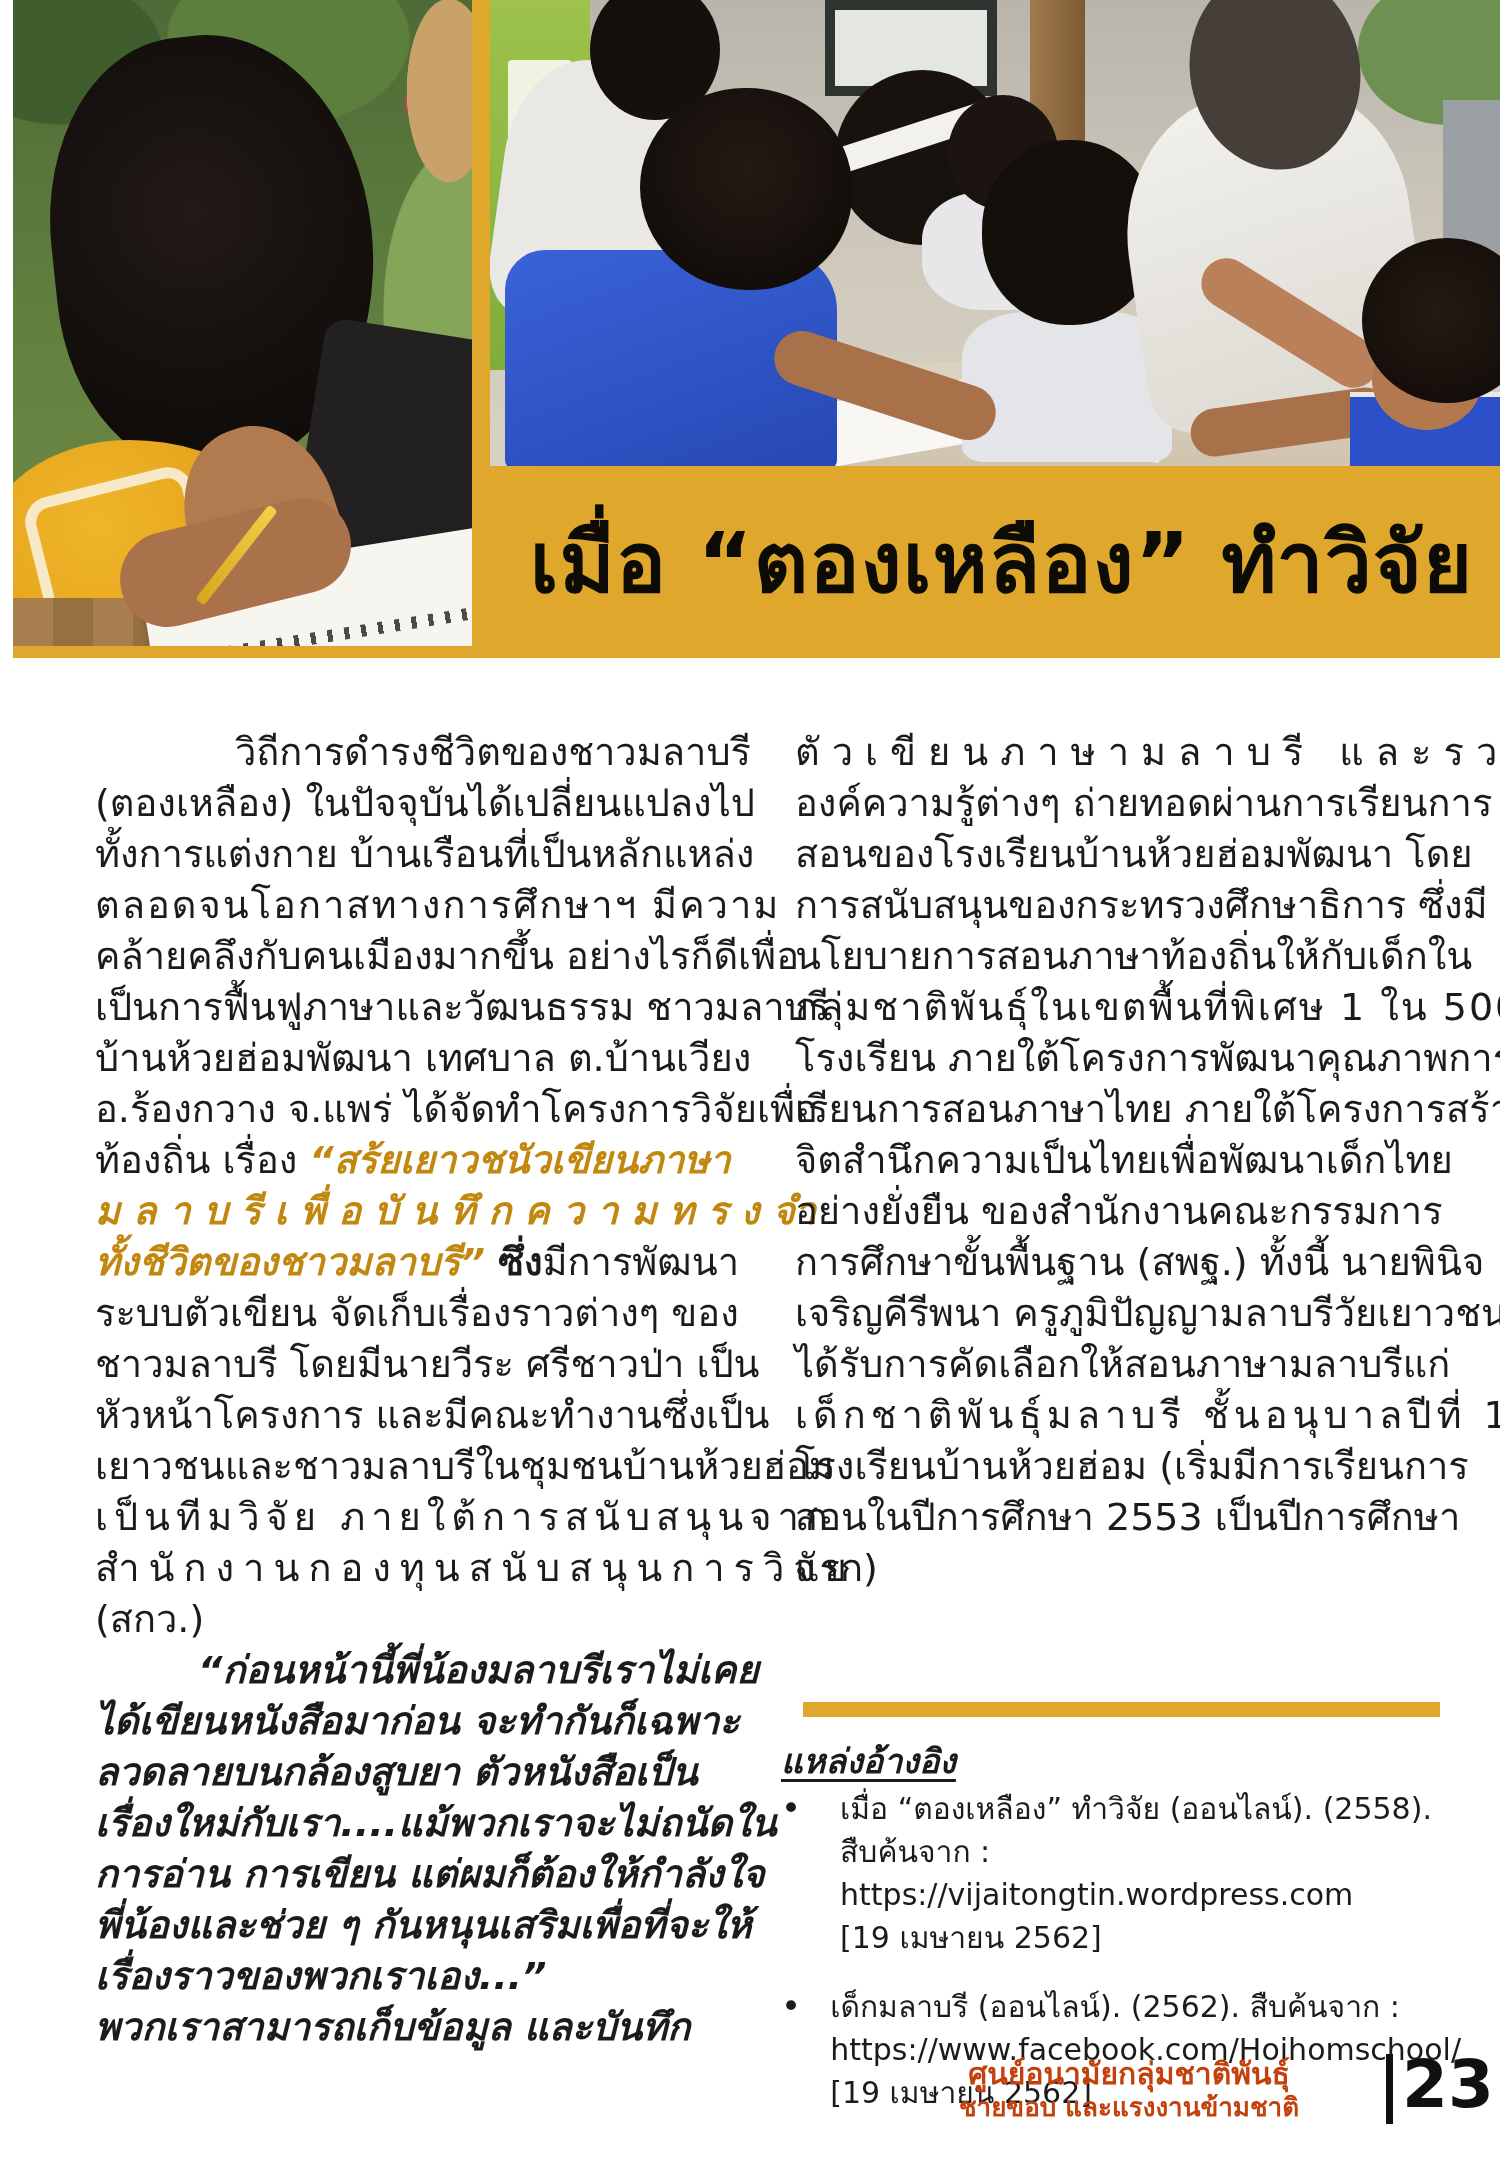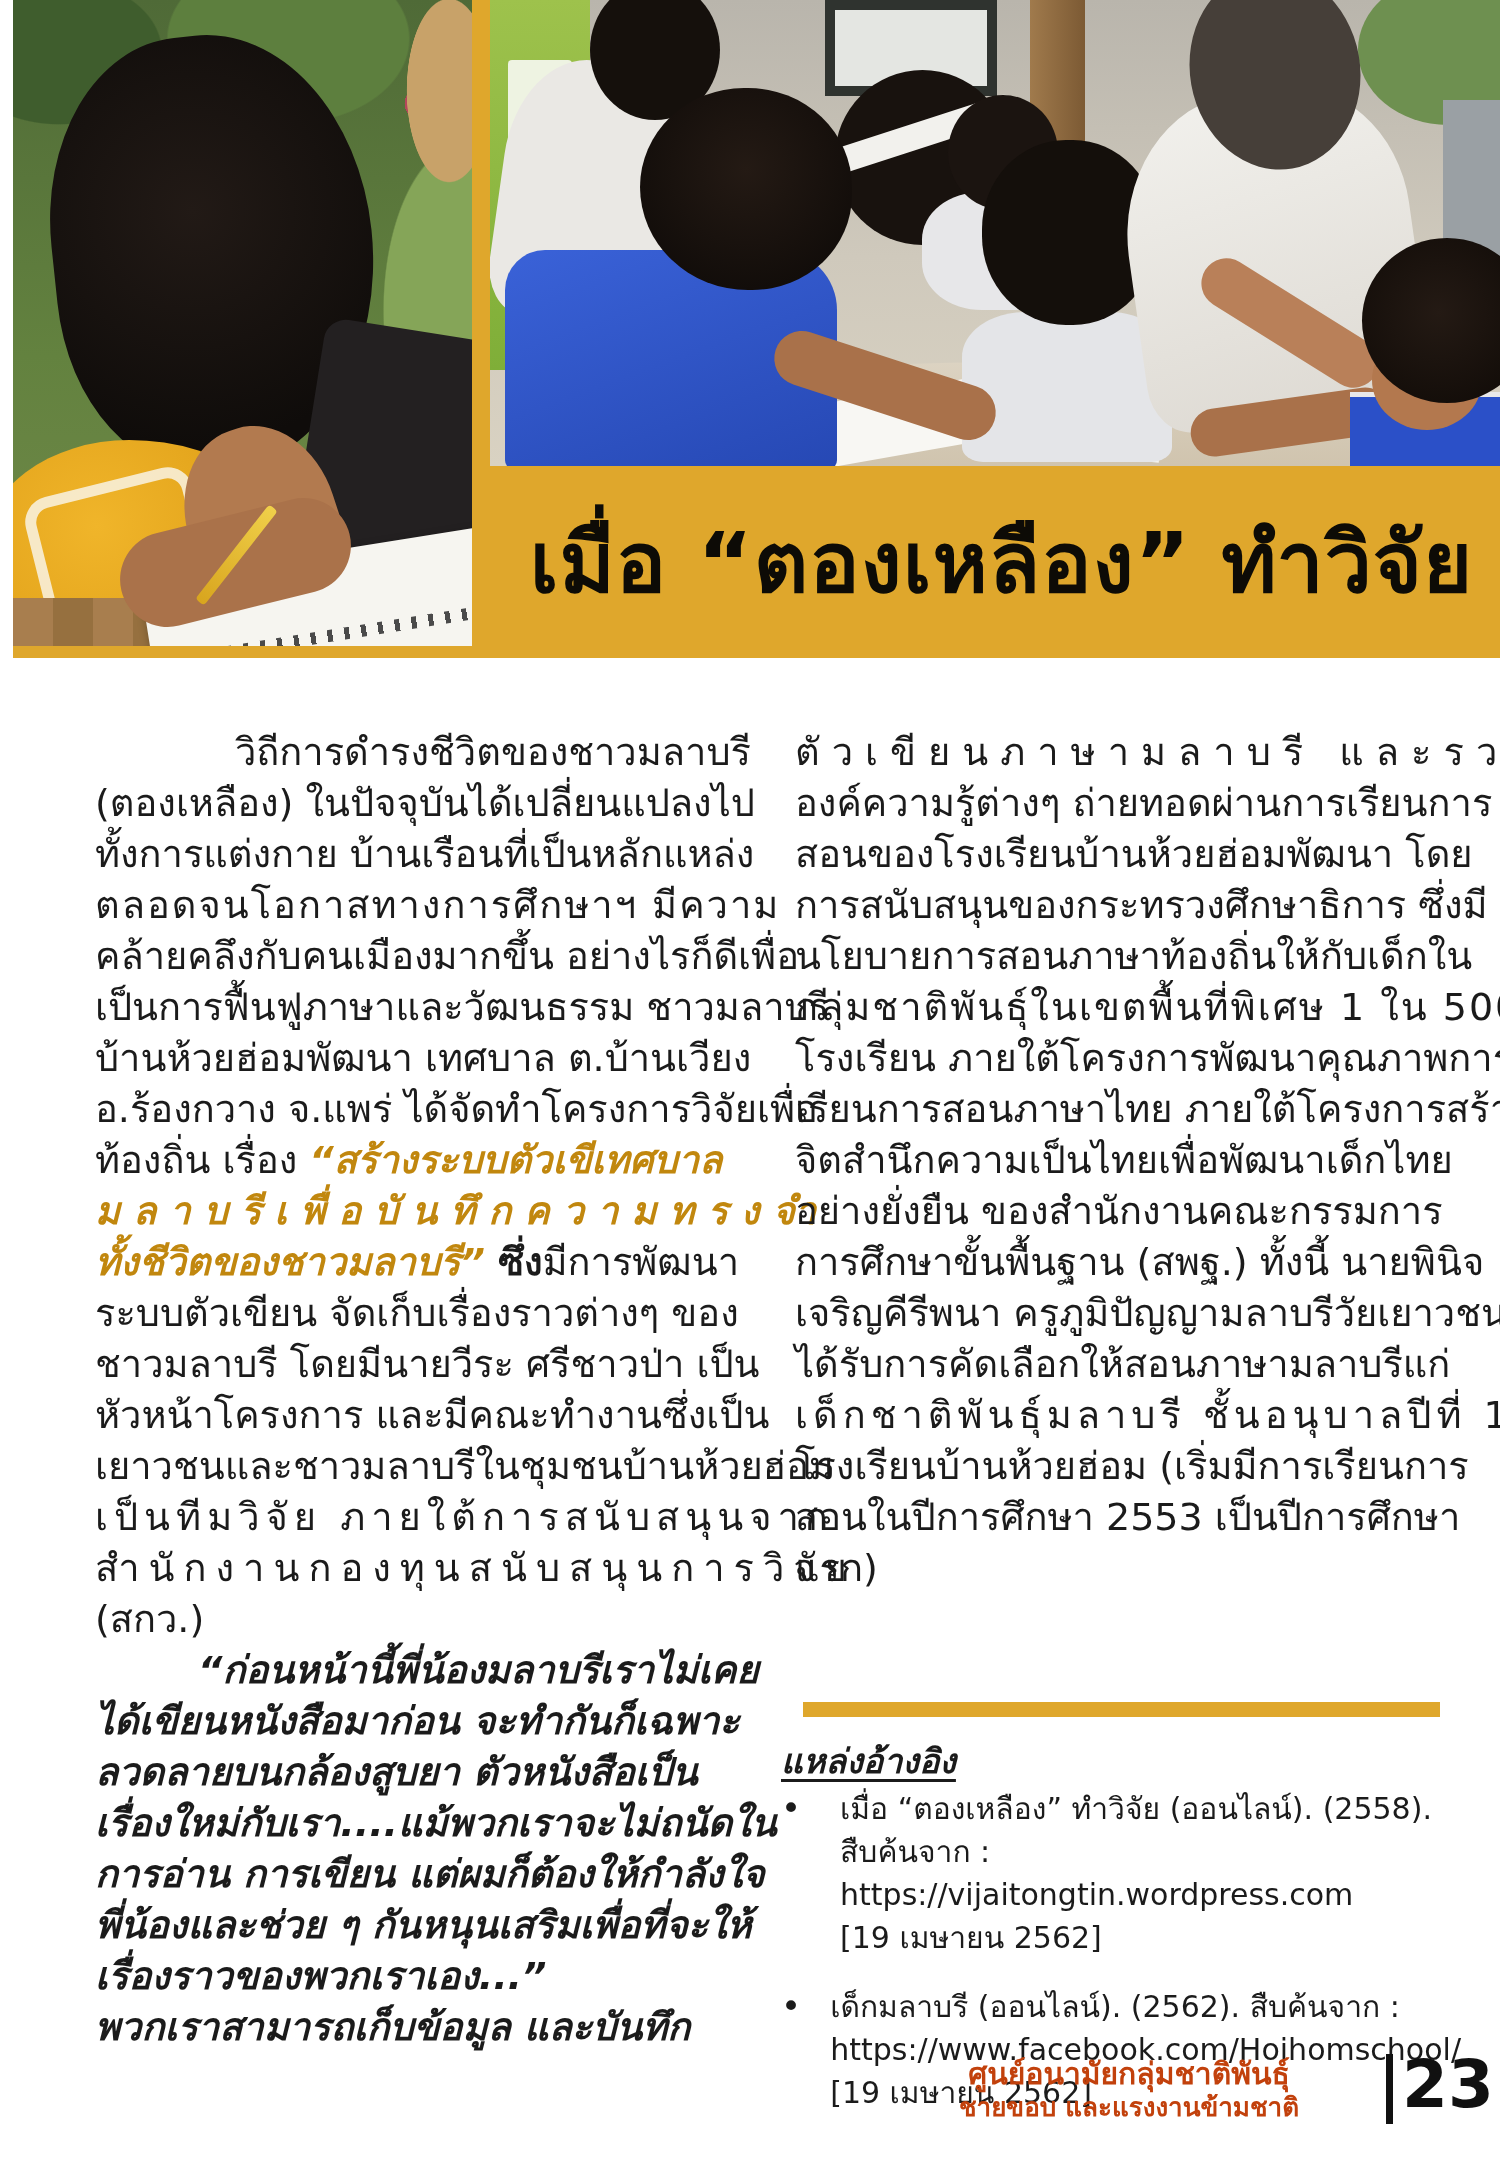--- a/index.html
+++ b/index.html
@@ -159,21 +159,21 @@
 
   <div class="col col-left" id="col-left">
       <div class="line" style="padding-left: 140px;"><span class="t-n">วิถีการดำรงชีวิตของชาวมลาบรี</span></div>
       <div class="line"><span class="t-n">(ตองเหลือง) ในปัจจุบันได้เปลี่ยนแปลงไป</span></div>
       <div class="line"><span class="t-n">ทั้งการแต่งกาย บ้านเรือนที่เป็นหลักแหล่ง</span></div>
       <div class="line" style="letter-spacing: 2px;"><span class="t-n">ตลอดจนโอกาสทางการศึกษาฯ มีความ</span></div>
       <div class="line"><span class="t-n">คล้ายคลึงกับคนเมืองมากขึ้น  อย่างไรก็ดีเพื่อ</span></div>
       <div class="line"><span class="t-n">เป็นการฟื้นฟูภาษาและวัฒนธรรม ชาวมลาบรี</span></div>
       <div class="line"><span class="t-n">บ้านห้วยฮ่อมพัฒนา เทศบาล ต.บ้านเวียง</span></div>
       <div class="line"><span class="t-n">อ.ร้องกวาง จ.แพร่ ได้จัดทำโครงการวิจัยเพื่อ</span></div>
-      <div class="line"><span class="t-n">ท้องถิ่น เรื่อง </span><span class="t-g">“สร้างระบบตัวเขีเทศบาล</span></div>
+      <div class="line"><span class="t-n">ท้องถิ่น เรื่อง </span><span class="t-g">“สร้ยเยาวชนัวเขียนภาษา</span></div>
       <div class="line" style="letter-spacing: 13px;"><span class="t-g">มลาบรีเพื่อบันทึกความทรงจำ</span></div>
       <div class="line"><span class="t-g">ทั้งชีวิตของชาวมลาบรี”</span><span class="t-b">  ซึ่ง</span><span class="t-n">มีการพัฒนา</span></div>
       <div class="line"><span class="t-n">ระบบตัวเขียน จัดเก็บเรื่องราวต่างๆ ของ</span></div>
       <div class="line"><span class="t-n">ชาวมลาบรี โดยมีนายวีระ ศรีชาวป่า เป็น</span></div>
       <div class="line"><span class="t-n">หัวหน้าโครงการ และมีคณะทำงานซึ่งเป็น</span></div>
       <div class="line"><span class="t-n">เยาวชนและชาวมลาบรีในชุมชนบ้านห้วยฮ่อม</span></div>
       <div class="line" style="letter-spacing: 6px;"><span class="t-n">เป็นทีมวิจัย ภายใต้การสนับสนุนจาก</span></div>
       <div class="line" style="letter-spacing: 9px;"><span class="t-n">สำนักงานกองทุนสนับสนุนการวิจัย</span></div>
       <div class="line"><span class="t-n">(สกว.)</span></div>
       <div class="line" style="padding-left: 103px;"><span class="t-q">“ก่อนหน้านี้พี่น้องมลาบรีเราไม่เคย</span></div>

